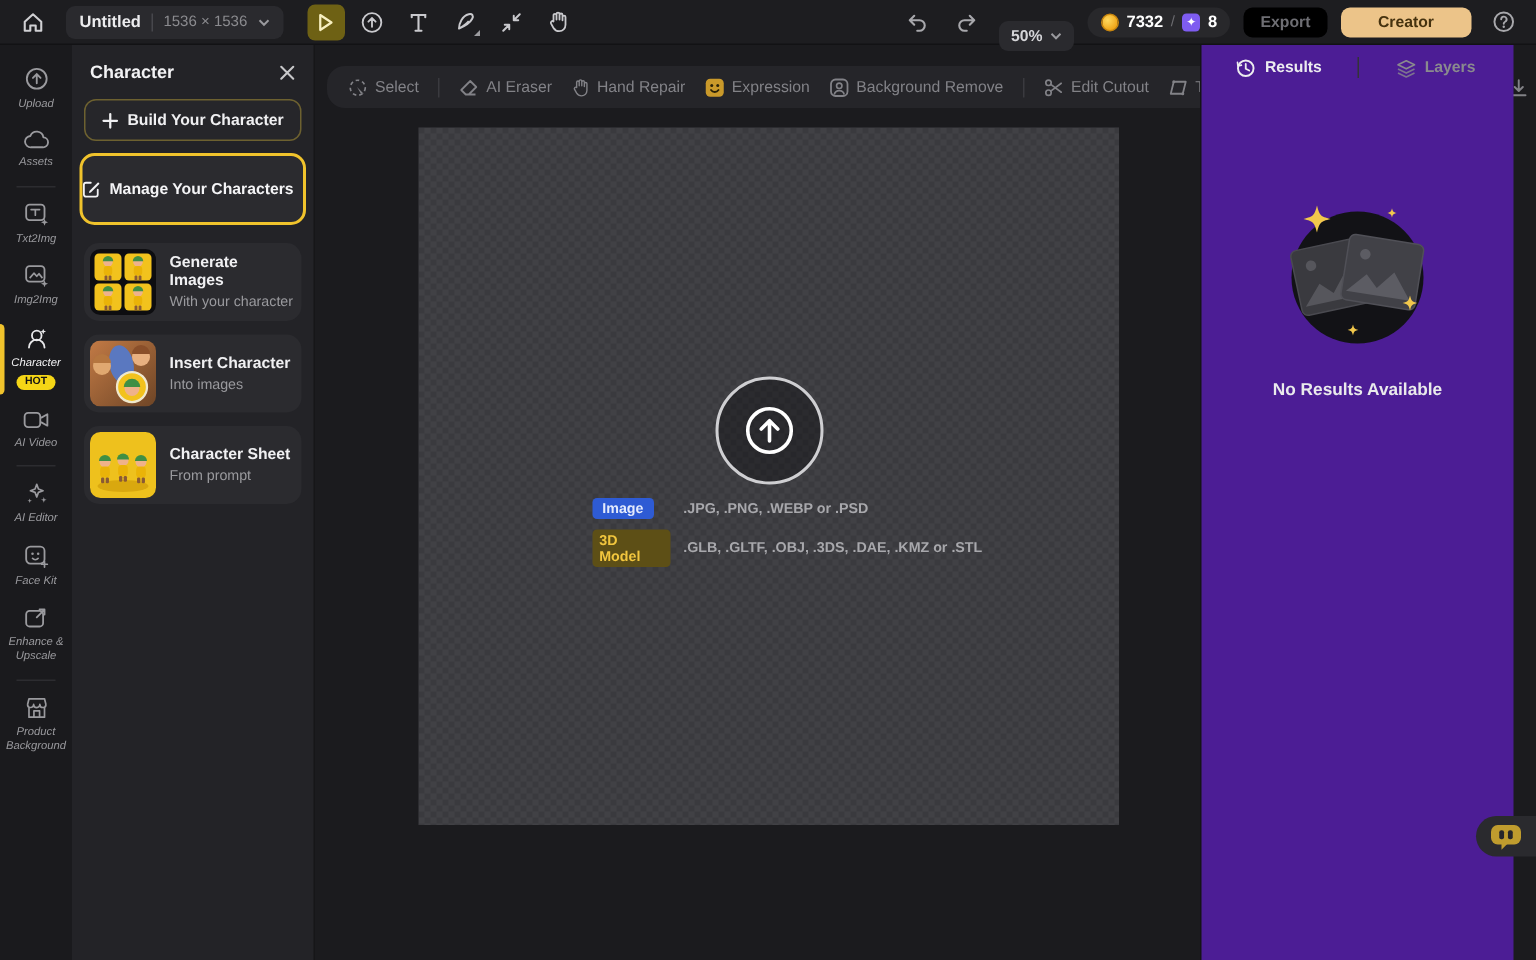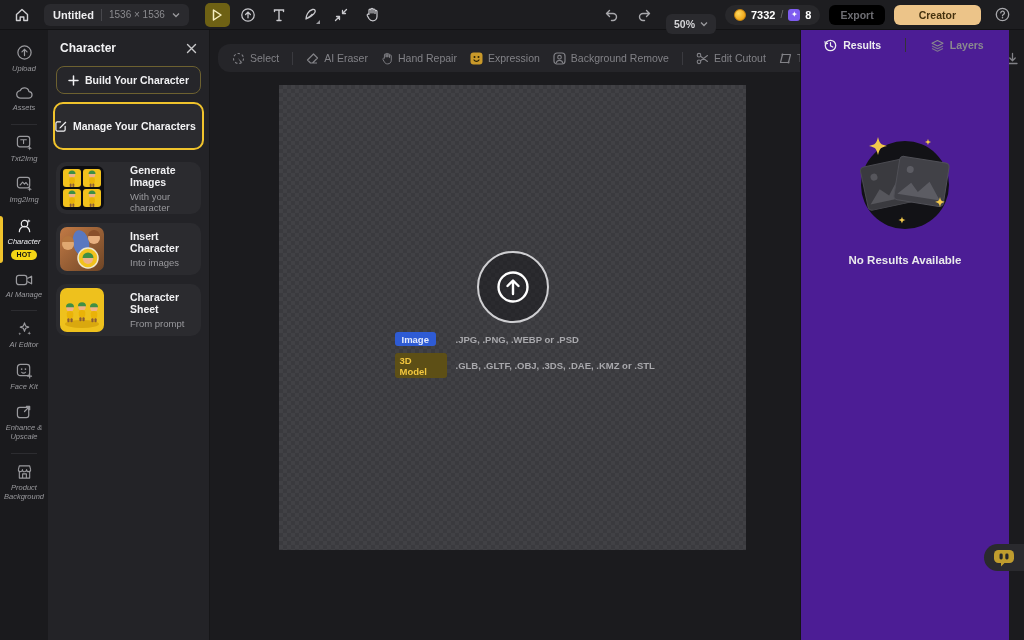--- a/index.html
+++ b/index.html
@@ -56,21 +56,21 @@
     border-right:1px solid #161618; z-index:19; }
   .panel-head { display:flex; align-items:center; justify-content:space-between; padding:11px 12px 9px; }
   .panel-head .title { font-size:12px; font-weight:bold; color:#f2f2f4; }
   .btn-build { margin:2px 8px 8px; height:28px; border:1px solid #6d6130; border-radius:8px;
     background:#26262a; color:#f0f0f2; font-size:10.5px; font-weight:bold; display:flex;
     align-items:center; justify-content:center; gap:6px; cursor:pointer; }
   .btn-manage { margin:0 5px 12px; border:2.5px solid #f0c32c; border-radius:10px; background:#2b2b2f;
     height:48px; display:flex; align-items:center; gap:6px; cursor:pointer; }
   .btn-manage .lbl { color:#f4f4f6; font-size:10.5px; font-weight:bold; }
   .card { margin:0 8px 9px; background:#2b2b2f; border-radius:10px; padding:4px; display:flex;
-    align-items:center; gap:26px; cursor:pointer; height:52px; }
+    align-items:center; gap:9px; cursor:pointer; height:52px; }
   .card .thumb { width:44px; height:44px; border-radius:7px; overflow:hidden; flex:0 0 auto; }
   .card .tt { font-size:10.5px; font-weight:bold; color:#f0f0f2; margin-bottom:3px; }
   .card .ts { font-size:9.5px; color:#9a9a9e; }
 
   
   .canvas { position:absolute; top:30px; left:210px; right:209px; bottom:0; background:#1b1b1e; }
   .edit-toolbar { position:absolute; top:14px; left:8px; width:612px; height:28px; background:#252529;
     border-radius:12px; display:flex; align-items:center; padding:0 14px; gap:13px; z-index:10; }
   .et-item { display:flex; align-items:center; gap:5px; cursor:pointer; flex:0 0 auto; }
   .et-item .lbl { font-size:10.5px; color:#828287; white-space:nowrap; }
@@ -247,21 +247,21 @@
           <path d="M13.6 1.2 l.6 1.4 1.4.6 -1.4.6 -.6 1.4 -.6-1.4 -1.4-.6 1.4-.6 Z" fill="#e8e8ea"></path>
         </svg>
       <span class="lbl">Character</span>
       <span class="hot">HOT</span>
     </div>
     <div class="rail-item">
       <svg width="18" height="14" viewBox="0 0 19 14">
           <rect x="1.5" y="2" width="11" height="10" rx="2.5" fill="none" stroke="#9a9a9e" stroke-width="1.3"></rect>
           <path d="M13 5.5 L17.5 3 V11 L13 8.5" fill="none" stroke="#9a9a9e" stroke-width="1.3" stroke-linejoin="round"></path>
         </svg>
-      <span class="lbl">AI Manage</span>
+      <span class="lbl">AI Video</span>
     </div>
     <div class="rail-div"></div>
     <div class="rail-item">
       <svg width="17" height="16" viewBox="0 0 18 17">
           <path d="M9 2 l1.2 3.3 3.3 1.2 -3.3 1.2 -1.2 3.3 -1.2-3.3 -3.3-1.2 3.3-1.2 Z" fill="none" stroke="#9a9a9e" stroke-width="1.2" stroke-linejoin="round"></path>
           <path d="M14 11 l.5 1.5 1.5.5 -1.5.5 -.5 1.5 -.5-1.5 -1.5-.5 1.5-.5 Z" fill="#9a9a9e"></path>
           <path d="M4 12 l.4 1.2 1.2.4 -1.2.4 -.4 1.2 -.4-1.2 -1.2-.4 1.2-.4 Z" fill="#9a9a9e"></path>
         </svg>
       <span class="lbl">AI Editor</span>
     </div>

